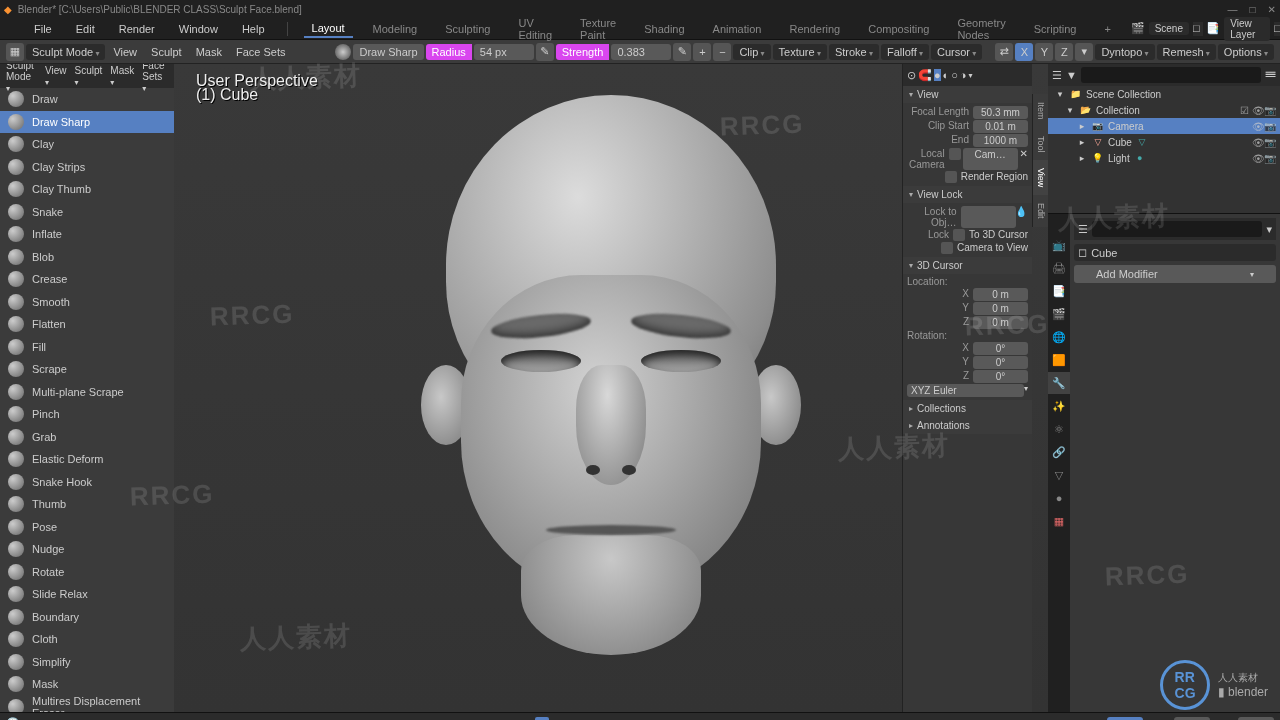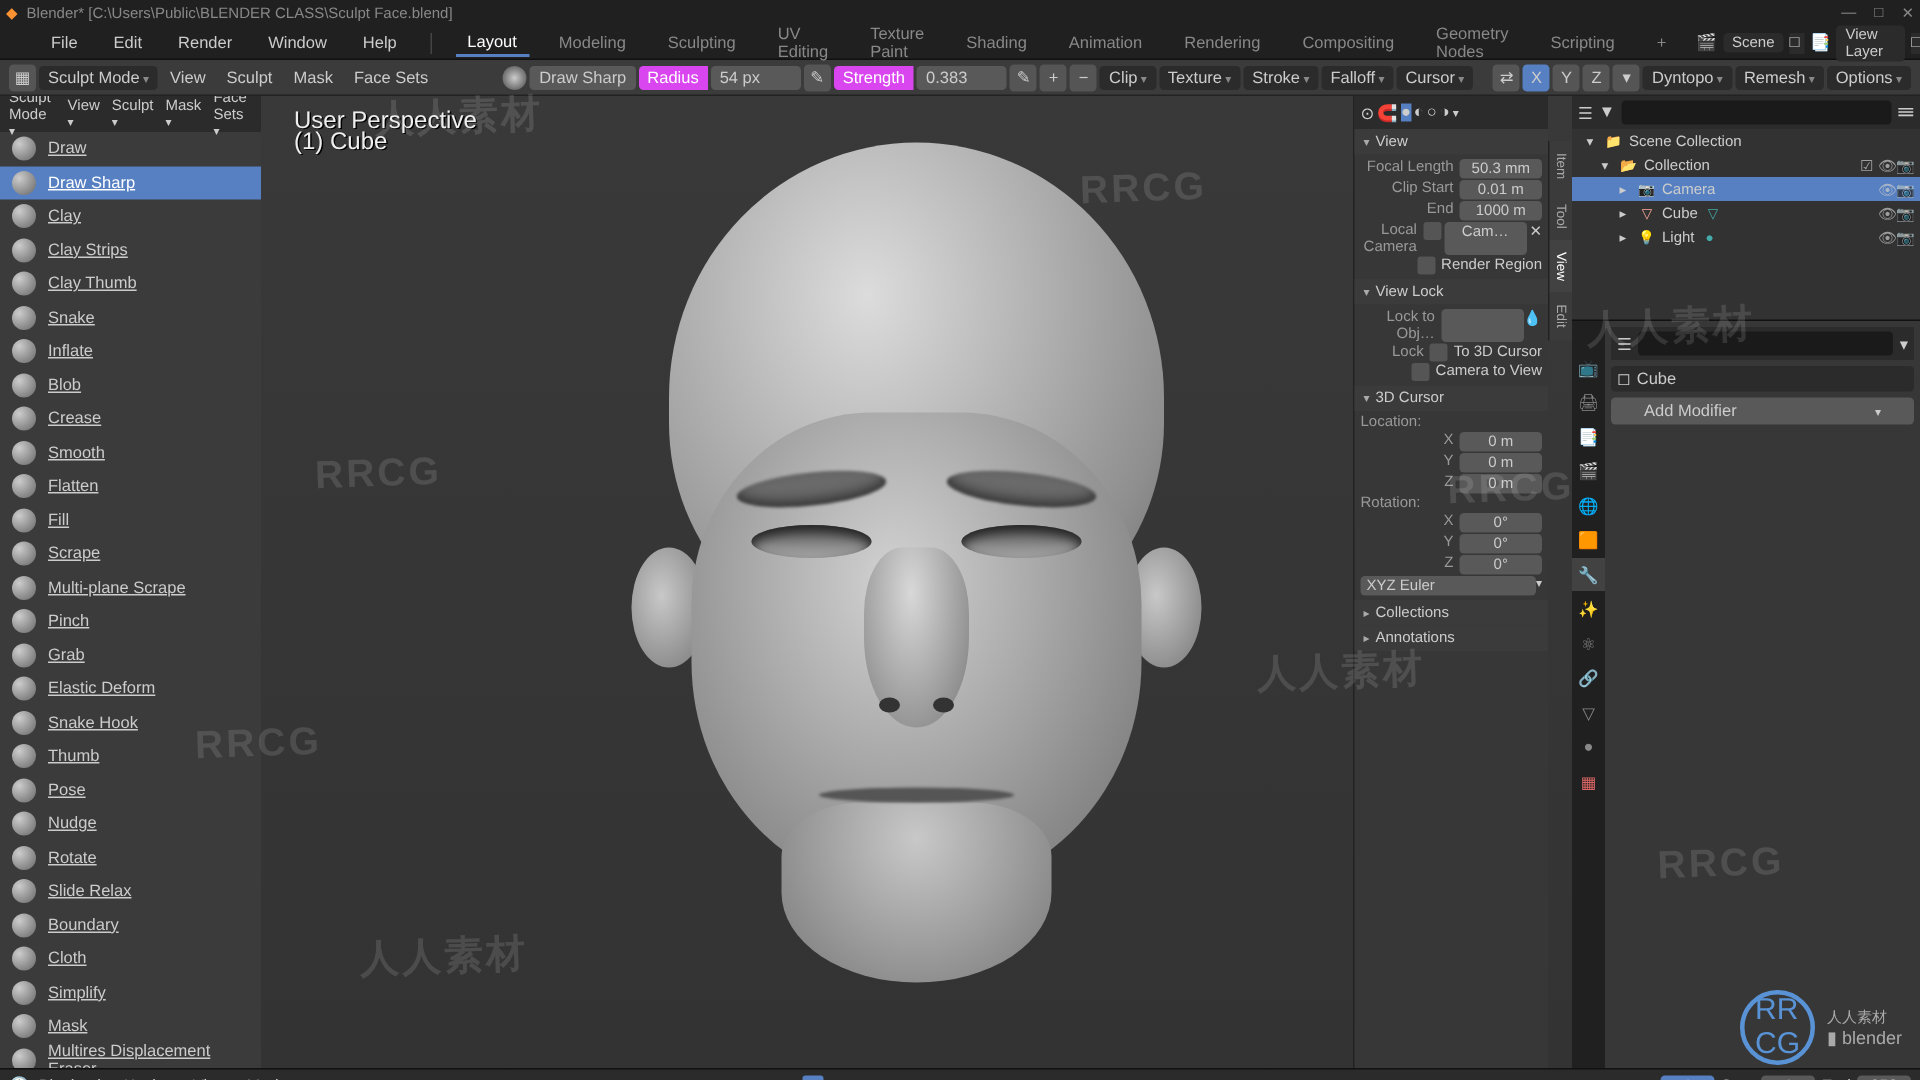--- a/index.html
+++ b/index.html
@@ -21,21 +21,21 @@
 .toolbar .dd::after { content: " ▾"; font-size: 8px; color: #888; }
 .toolbar .num { background: #595959; border-radius: 3px; padding: 2px 6px; min-width: 60px; display: flex; justify-content: space-between; }
 .toolbar .lbl { background: #d946ef; color: #fff; border-radius: 3px 0 0 3px; padding: 2px 6px; }
 .toolbar .right { margin-left: auto; display: flex; gap: 2px; align-items: center; }
 .toolbar .icon-btn { width: 18px; height: 18px; background: #555; border-radius: 3px; display: flex; align-items: center; justify-content: center; cursor: pointer; }
 .main { display: flex; height: 648px; }
 .brush-panel { width: 174px; background: #3b3b3b; overflow: hidden; }
 .brush-header { height: 24px; background: #2b2b2b; display: flex; align-items: center; padding: 0 6px; gap: 8px; font-size: 10px; }
 .brush-header .dd { cursor: pointer; }
 .brush-header .dd::after { content: " ▾"; font-size: 8px; }
-.brush-item { display: flex; align-items: center; padding: 4px 8px; gap: 8px; cursor: pointer; height: 22.5px; text-decoration: underline; }
+.brush-item { display: flex; align-items: center; padding: 4px 8px; gap: 8px; cursor: pointer; height: 22.5px; }
 .brush-item .bdot { width: 16px; height: 16px; border-radius: 50%; background: radial-gradient(circle at 30% 30%, #ccc, #666); flex-shrink: 0; }
 .brush-item.selected { background: #5680c2; color: #fff; }
 .viewport { flex: 1; background: #3c3c3c; position: relative; display: flex; }
 .vp-main { flex: 1; position: relative; background: linear-gradient(#393939, #333); }
 .vp-info { position: absolute; top: 10px; left: 22px; color: #eee; text-shadow: 1px 1px #000; font-size: 16px; line-height: 14px; }
 .gizmo { position: absolute; top: 20px; right: 20px; width: 50px; height: 50px; }
 .gizmo .axis { position: absolute; width: 14px; height: 14px; border-radius: 50%; font-size: 8px; display: flex; align-items: center; justify-content: center; color: #fff; }
 .gizmo .x { background: #d33; left: 0; top: 30px; }
 .gizmo .y { background: #3a3; right: 0; top: 30px; }
 .gizmo .z { background: #35d; left: 18px; top: 2px; }
@@ -90,21 +90,21 @@
 .add-mod::after { content: "▾"; font-size: 8px; margin-left: auto; }
 .timeline { height: 22px; background: #2b2b2b; display: flex; align-items: center; padding: 0 6px; gap: 6px; border-top: 1px solid #111; }
 .timeline .dd::after { content: " ▾"; font-size: 8px; }
 .timeline .center { margin: 0 auto; display: flex; gap: 2px; align-items: center; }
 .timeline .play-btn { width: 14px; height: 14px; background: #5680c2; border-radius: 2px; display: flex; align-items: center; justify-content: center; color: #fff; font-size: 8px; }
 .timeline .trans-btn { width: 14px; height: 14px; display: flex; align-items: center; justify-content: center; color: #ccc; font-size: 9px; }
 .timeline .right { margin-left: auto; display: flex; gap: 4px; align-items: center; }
 .timeline .num { background: #595959; padding: 1px 6px; border-radius: 3px; min-width: 36px; text-align: center; }
 .wm { position: absolute; color: rgba(255,255,255,0.12); font-size: 26px; font-weight: bold; pointer-events: none; letter-spacing: 2px; transform: rotate(-2deg); }
 .logo-ov { position: absolute; bottom: 10px; right: 12px; display: flex; align-items: center; gap: 8px; color: #aaa; font-size: 12px; pointer-events: none; }
-.logo-ov .rr { width: 50px; height: 50px; border-radius: 50%; border: 3px solid #5993d6; display: flex; align-items: center; justify-content: center; color: #5993d6; font-weight: normal; font-size: 20px; }
+.logo-ov .rr { width: 50px; height: 50px; border-radius: 50%; border: 3px solid #5993d6; display: flex; align-items: center; justify-content: center; color: #5993d6; font-weight: bold; font-size: 14px; }
 .vtabs { position: absolute; right: 0; top: 30px; width: 16px; display: flex; flex-direction: column; }
 .vtab { writing-mode: vertical-rl; padding: 8px 2px; font-size: 9px; background: #3b3b3b; border-left: 1px solid #222; cursor: pointer; color: #aaa; }
 .vtab.active { background: #424242; color: #fff; }
 </style>
 </head>
 <body>
 
 <div class="titlebar">
   <span style="color:#fa9232;">◆</span>
   <span style="margin-left:6px;">Blender* [C:\Users\Public\BLENDER CLASS\Sculpt Face.blend]</span>

